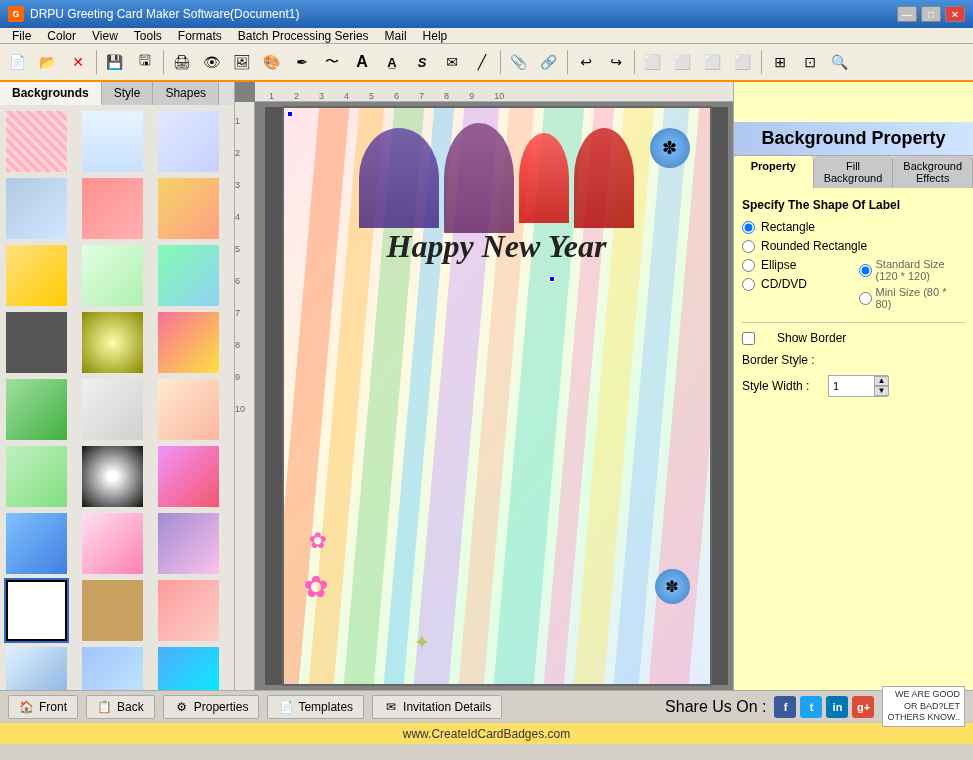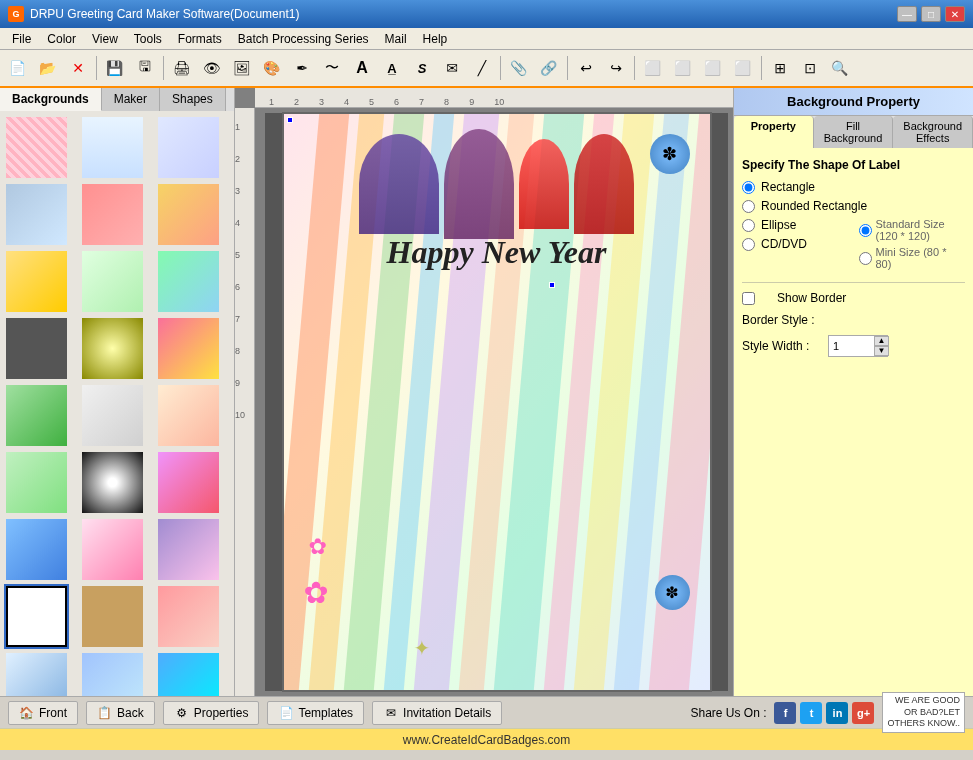--- a/index.html
+++ b/index.html
@@ -6,21 +6,21 @@
     body { font-family: 'Segoe UI', Arial, sans-serif; font-size: 12px; background: #d4d0c8; overflow: hidden; width: 973px; height: 760px; }
 
     
     #titlebar { background: linear-gradient(to bottom, #4a90d9, #2060b0); color: white; height: 28px; display: flex; align-items: center; justify-content: space-between; padding: 0 8px; font-size: 12px; }
     #titlebar .win-controls { display: flex; gap: 4px; }
     .win-btn { width: 20px; height: 16px; background: #c0c0c0; border: 1px solid #888; font-size: 10px; display: flex; align-items: center; justify-content: center; cursor: pointer; border-radius: 2px; }
     .win-btn.close { background: #e04040; color: white; }
     .app-icon { width: 16px; height: 16px; background: #ff6600; border-radius: 2px; margin-right: 6px; font-size: 9px; display: flex; align-items: center; justify-content: center; color: white; font-weight: bold; }
 
     
-    #menubar { background: #f0ece0; border-bottom: 1px solid #aaa; height: 22px; display: flex; align-items: center; padding: 0 4px; }
+    #menubar { background: #f0ece0; border-bottom: 1px solid #aaa; height: 16px; display: flex; align-items: center; padding: 0 4px; }
     .menu-item { padding: 2px 8px; cursor: pointer; font-size: 12px; color: #000; }
 
     
     #toolbar { background: #f0ece0; border-bottom: 2px solid #ff8c00; height: 38px; display: flex; align-items: center; padding: 2px 4px; gap: 2px; flex-wrap: wrap; }
     .tb-btn { width: 28px; height: 28px; background: transparent; border: 1px solid transparent; cursor: pointer; display: flex; align-items: center; justify-content: center; font-size: 14px; border-radius: 2px; }
     .tb-sep { width: 1px; height: 24px; background: #aaa; margin: 0 2px; }
 
     
     #main { display: flex; height: calc(760px - 28px - 22px - 38px - 32px - 32px); }
 
@@ -39,21 +39,21 @@
     #ruler-top { position: absolute; top: 0; left: 20px; right: 0; height: 20px; background: #e8e5de; border-bottom: 1px solid #aaa; }
     #ruler-left { position: absolute; top: 20px; left: 0; bottom: 0; width: 20px; background: #e8e5de; border-right: 1px solid #aaa; }
     #card-canvas { position: absolute; top: 25px; left: 30px; right: 5px; bottom: 5px; background: #555; display: flex; align-items: center; justify-content: center; }
     #greeting-card { width: 430px; height: 580px; background: white; position: relative; overflow: hidden; border: 2px solid #666; }
 
     #card-text-happy { position: absolute; top: 120px; left: 50%; transform: translateX(-50%); font-family: 'Times New Roman', serif; font-size: 32px; font-style: italic; font-weight: bold; color: #222; text-align: center; width: 380px; z-index: 10; }
     #card-text-body { position: absolute; top: 200px; left: 30px; right: 30px; font-family: 'Times New Roman', serif; font-size: 15px; font-style: italic; color: #222; text-align: center; z-index: 10; line-height: 1.5; }
 
     
     #right-panel { width: 240px; background: #ffffc0; border-left: 1px solid #aaa; display: flex; flex-direction: column; }
-    #right-panel-title { background: linear-gradient(to right, #b0c8f0, #d0e4ff); padding: 6px 10px; font-size: 13px; font-weight: bold; text-align: center; border-bottom: 1px solid #aaa; }
+    #right-panel-title { background: linear-gradient(to right, #b0c8f0, #d0e4ff); padding: 6px 10px; font-size: 18px; font-weight: bold; text-align: center; border-bottom: 1px solid #aaa; margin-top: 40px; }
     #prop-tabs { display: flex; background: #e0e0e0; }
     .prop-tab { flex: 1; padding: 4px 4px; cursor: pointer; font-size: 11px; border-right: 1px solid #aaa; background: #c8c8c8; text-align: center; border-radius: 4px 4px 0 0; }
     .prop-tab.active { background: #ffffc0; font-weight: bold; }
     #prop-content { flex: 1; padding: 10px 8px; background: #ffffc0; overflow-y: auto; }
     .prop-section-title { font-size: 12px; font-weight: bold; margin-bottom: 8px; }
     .radio-row { display: flex; align-items: center; gap: 6px; margin-bottom: 5px; }
     .radio-row input[type=radio] { cursor: pointer; }
     .radio-row label { font-size: 12px; cursor: pointer; }
     .two-col { display: flex; gap: 10px; }
     .radio-col { flex: 1; }
@@ -71,21 +71,21 @@
     .prop-spinbox-btns { display: flex; flex-direction: column; }
     .spin-btn { width: 15px; height: 11px; background: #e0e0e0; border: 1px solid #aaa; cursor: pointer; font-size: 8px; display: flex; align-items: center; justify-content: center; line-height: 1; }
     .checkbox-row { display: flex; align-items: center; gap: 22px; margin-bottom: 8px; }
     .checkbox-row input[type=checkbox] { cursor: pointer; }
     .checkbox-row label { font-size: 12px; }
 
     
     #bottom-bar { height: 32px; background: #d4d0c8; border-top: 1px solid #aaa; display: flex; align-items: center; padding: 0 8px; gap: 8px; }
     .bottom-btn { display: flex; align-items: center; gap: 4px; padding: 3px 10px; background: #e8e5de; border: 1px solid #aaa; cursor: pointer; font-size: 12px; border-radius: 2px; }
     .bottom-btn-icon { width: 16px; height: 16px; display: flex; align-items: center; justify-content: center; font-size: 12px; }
-    .share-label { margin-left: auto; font-size: 12px; }
+    .share-label { margin-left: auto; font-size: 16px; }
     .social-icons { display: flex; gap: 4px; }
     .social-icon { width: 22px; height: 22px; border-radius: 3px; cursor: pointer; display: flex; align-items: center; justify-content: center; font-size: 11px; color: white; font-weight: bold; }
     .si-fb { background: #3b5998; }
     .si-tw { background: #1da1f2; }
     .si-in { background: #0077b5; }
     .si-gp { background: #dd4b39; }
     .good-bad { background: #fff; border: 1px solid #aaa; padding: 2px 4px; font-size: 9px; line-height: 1.3; text-align: right; color: #333; }
 
     
     #statusbar { height: 22px; background: #ffe066; border-top: 1px solid #cca; display: flex; align-items: center; justify-content: center; font-size: 12px; color: #333; }
@@ -171,21 +171,21 @@
   <div class="tb-btn">⊞</div>
   <div class="tb-btn">⊡</div>
   <div class="tb-btn">🔍</div>
 </div>
 
 <div id="main">
 
   <div id="left-panel">
     <div id="panel-tabs">
       <div class="panel-tab active">Backgrounds</div>
-      <div class="panel-tab">Maker</div>
+      <div class="panel-tab">Style</div>
       <div class="panel-tab">Shapes</div>
     </div>
     <div id="panel-grid">
 
       <div class="grid-item">
           <div class="grid-cell bg-pattern-1"></div>
         </div>
       <div class="grid-item">
           <div class="grid-cell bg-pattern-2"></div>
         </div>

